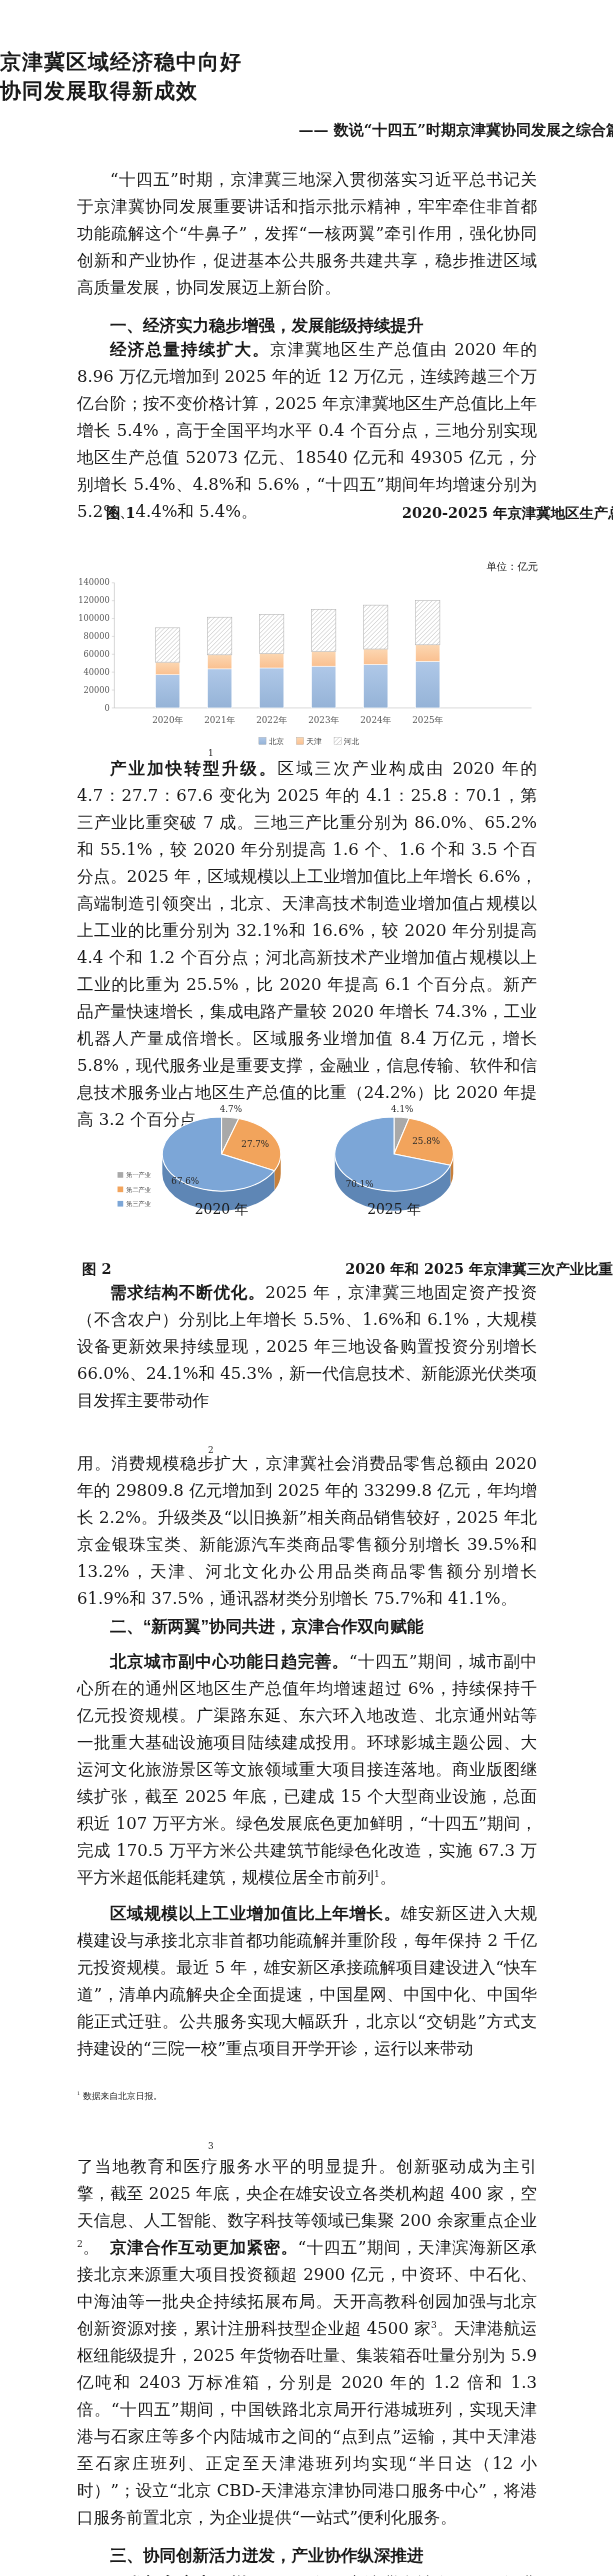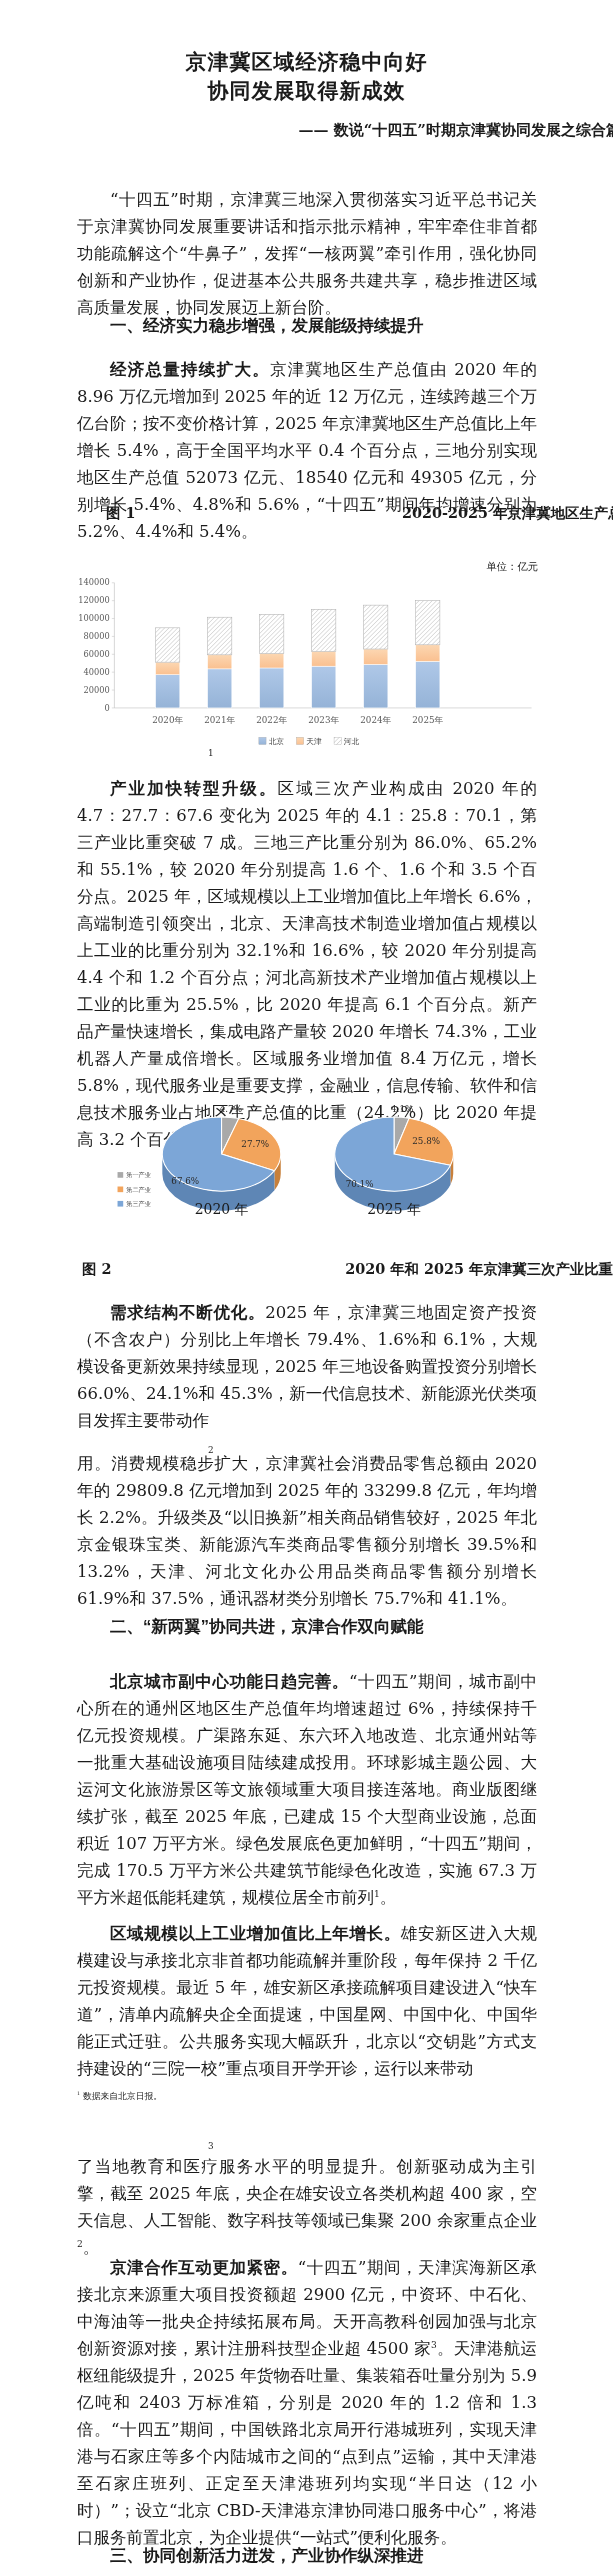--- a/index.html
+++ b/index.html
@@ -9,30 +9,30 @@
     background:#ffffff;
     color:#1b1b1b;
     font-family:"DejaVu Serif", serif;
     overflow:hidden;
   }
   .para {
     position:absolute; left:77px; width:460px;
     font-size:16.5px; line-height:27px;
     text-align:justify;
   }
-  .indent { text-indent:2em;margin-top:20px; }
+  .indent { text-indent:2em; }
   .lead { font-weight:bold; font-family:"DejaVu Sans", sans-serif; }
   .heading {
     position:absolute; left:77px; width:460px; text-indent:2em;
     font-size:16.5px; line-height:23px; font-weight:bold;
     font-family:Liberation Sans, sans-serif;
   }
   sup.fnref { font-size:0.55em; vertical-align:super; line-height:0; }
   #title-line1, #title-line2 {
-    position:absolute; left:0; width:613px; text-align:center;
+    position:absolute; left:0; width:613px; text-align:left;
     font-size:21px; font-weight:bold; letter-spacing:1px;
   }
   #title-line1 { top:48px; }
   #title-line2 { top:77px; }
   #subtitle {
     position:absolute; left:8px; top:121px; width:613px; text-align:right;
     font-size:15px; font-weight:bold;
   }
   .fig-caption-label {
     position:absolute; left:82px; font-size:14.4px; font-weight:bold;
@@ -188,21 +188,21 @@
       <rect x="228" y="168" width="11" height="11" fill="#F2A45C"></rect>
       <text x="245" y="178" font-size="12" fill="#404040" font-family="&quot;DejaVu Serif&quot;, serif">第二产业</text>
       <rect x="228" y="196" width="11" height="11" fill="#7CA6D7"></rect>
       <text x="245" y="206" font-size="12" fill="#404040" font-family="&quot;DejaVu Serif&quot;, serif">第三产业</text>
     </svg>
 </div>
 
 <div id="fig2-caption-label" class="fig-caption-label">图 2</div>
 <div id="fig2-caption-title" class="fig-caption-title">2020 年和 2025 年京津冀三次产业比重</div>
 
-<div id="para-4a" class="para indent"><span class="lead">需求结构不断优化。</span><span>2025 年，京津冀三地固定资产投资（不含农户）分别比上年增长 79.4%、1.6%和 6.1%，大规模设备更新效果持续显现，2025 年三地设备购置投资分别增长 66.0%、24.1%和 45.3%，新一代信息技术、新能源光伏类项目发挥主要带动作</span></div>
+<div id="para-4a" class="para indent"><span class="lead">需求结构不断优化。</span><span>2025 年，京津冀三地固定资产投资（不含农户）分别比上年增长 5.5%、1.6%和 6.1%，大规模设备更新效果持续显现，2025 年三地设备购置投资分别增长 66.0%、24.1%和 45.3%，新一代信息技术、新能源光伏类项目发挥主要带动作</span></div>
 
 <div class="pagenum" id="pagenum-2">2</div>
 
 <div id="para-4b" class="para">用。消费规模稳步扩大，京津冀社会消费品零售总额由 2020 年的 29809.8 亿元增加到 2025 年的 33299.8 亿元，年均增长 2.2%。升级类及“以旧换新”相关商品销售较好，2025 年北京金银珠宝类、新能源汽车类商品零售额分别增长 39.5%和 13.2%，天津、河北文化办公用品类商品零售额分别增长 61.9%和 37.5%，通讯器材类分别增长 75.7%和 41.1%。</div>
 
 <div id="heading-2" class="heading">二、“新两翼”协同共进，京津合作双向赋能</div>
 
 <div id="para-5" class="para indent"><span class="lead">北京城市副中心功能日趋完善。</span><span>“十四五”期间，城市副中心所在的通州区地区生产总值年均增速超过 6%，持续保持千亿元投资规模。广渠路东延、东六环入地改造、北京通州站等一批重大基础设施项目陆续建成投用。环球影城主题公园、大运河文化旅游景区等文旅领域重大项目接连落地。商业版图继续扩张，截至 2025 年底，已建成 15 个大型商业设施，总面积近 107 万平方米。绿色发展底色更加鲜明，“十四五”期间，完成 170.5 万平方米公共建筑节能绿色化改造，实施 67.3 万平方米超低能耗建筑，规模位居全市前列</span><sup class="fnref">1</sup><span>。</span></div>
 
 <div id="para-6a" class="para indent"><span class="lead">区域规模以上工业增加值比上年增长。</span><span>雄安新区进入大规模建设与承接北京非首都功能疏解并重阶段，每年保持 2 千亿元投资规模。最近 5 年，雄安新区承接疏解项目建设进入“快车道”，清单内疏解央企全面提速，中国星网、中国中化、中国华能正式迁驻。公共服务实现大幅跃升，北京以“交钥匙”方式支持建设的“三院一校”重点项目开学开诊，运行以来带动</span></div>

